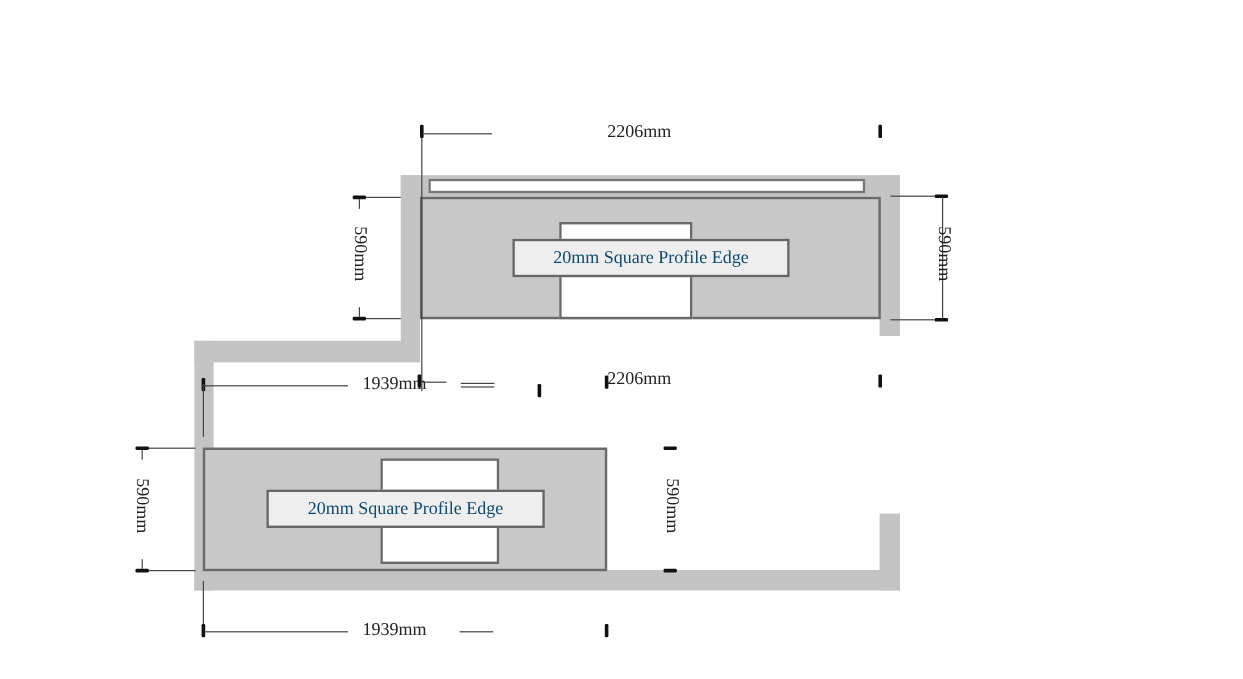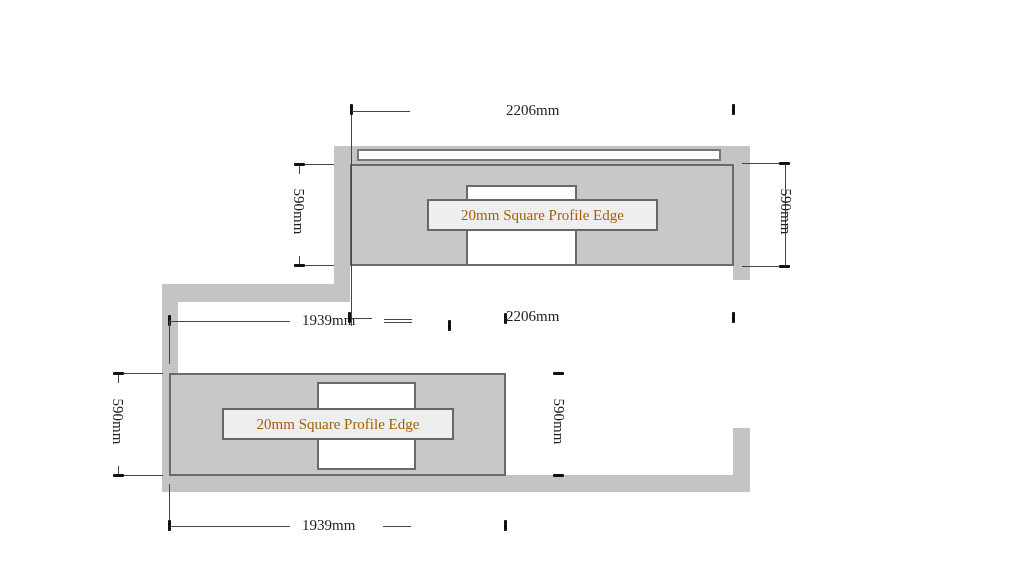--- a/index.html
+++ b/index.html
@@ -2,21 +2,21 @@
 <html><head>
 <meta charset="utf-8">
 <style>
   html, body { margin: 0; padding: 0; background: #ffffff; }
   #canvas { position: relative; width: 1036px; height: 566px; overflow: hidden; background: #ffffff;
             font-family: "Liberation Serif", "DejaVu Serif", serif; color: #222; }
   .wall { position: absolute; background: #c4c4c4; }
   .counter { position: absolute; background: #c8c8c8; border: 2px solid #6a6a6a; box-sizing: border-box; }
   .sink { position: absolute; background: #ffffff; border: 2px solid #6a6a6a; box-sizing: border-box; }
   .label-box { position: absolute; background: #eeeeee; border: 2px solid #666; box-sizing: border-box;
-               display: flex; align-items: center; justify-content: center; font-size: 15px; color: #a16207; white-space: nowrap; }
+               display: flex; align-items: center; justify-content: center; font-size: 15px; color: #0c4a6e; white-space: nowrap; }
   .strip { position: absolute; background: #ffffff; border: 2px solid #777; box-sizing: border-box; }
   .dim { position: absolute; font-size: 15px; color: #222; white-space: nowrap; }
   .dim.vert { transform: rotate(90deg); transform-origin: center center; }
   .line-h { position: absolute; height: 1px; background: #444; }
   .line-v { position: absolute; width: 1px; background: #444; }
   .tick-v { position: absolute; width: 3px; height: 11px; background: #111; border-radius: 1px; }
   .tick-h { position: absolute; width: 11px; height: 3px; background: #111; border-radius: 1px; }
 </style>
 </head>
 <body>

